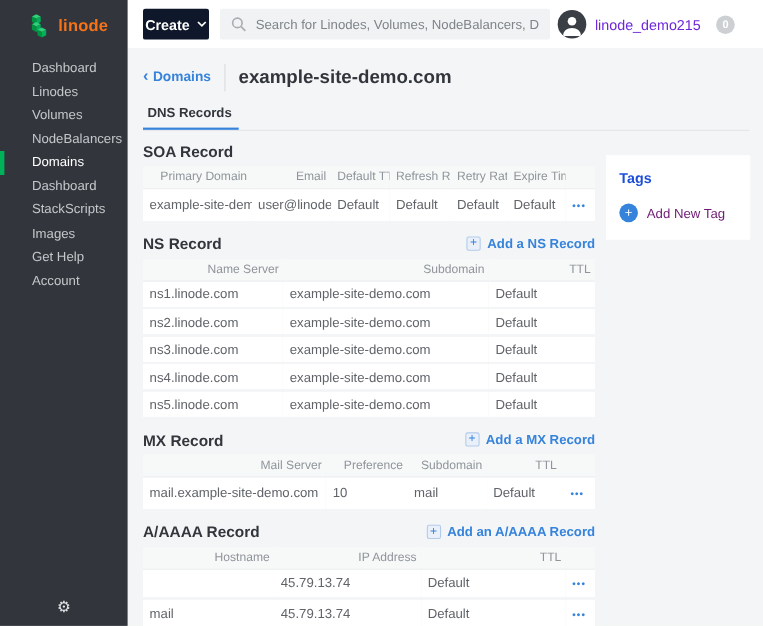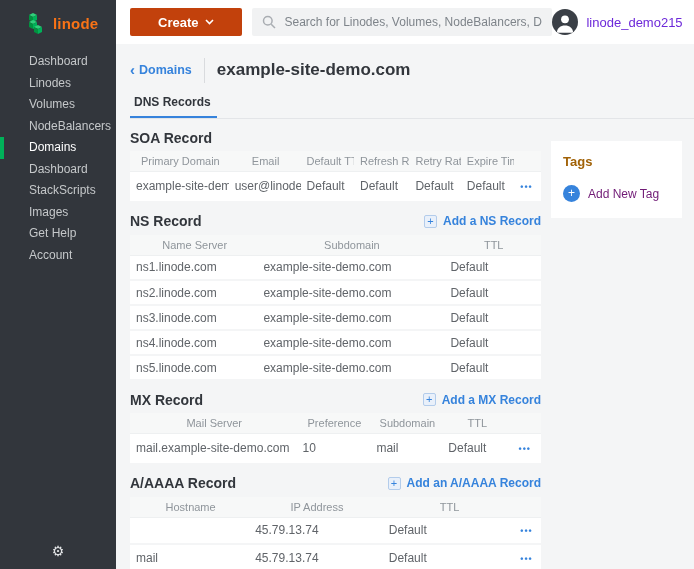--- a/index.html
+++ b/index.html
@@ -29,21 +29,21 @@
     position: absolute; bottom: 10px; left: 0; width: 116px;
     text-align: center; color: #e2e4e6; font-size: 14px; cursor: pointer;
   }
   
   .main-wrap { flex: 1; display: flex; flex-direction: column; }
   .topbar {
     height: 44px; min-height: 44px; background: #fff;
     display: flex; align-items: center; padding-left: 14px;
   }
   .create-btn {
-    height: 28px; padding: 0 28px; background: #c2410c; color: #fff;
+    height: 28px; padding: 0 2px; background: #0f172a; color: #fff;
     border: none; border-radius: 2px; font-size: 13px; font-weight: 600;
     display: flex; align-items: center; gap: 7px; cursor: pointer;
     font-family: "Liberation Sans", sans-serif;
   }
   .searchbar {
     margin-left: 10px; width: 300px; height: 28px; background: #f1f2f3;
     display: flex; align-items: center; padding: 0 10px; border-radius: 2px;
   }
   .searchbar input {
     border: none; background: transparent; outline: none; flex: 1;
@@ -84,21 +84,21 @@
   .section-head h2 { font-size: 14px; font-weight: 700; color: #32363c; }
   .add-link { display: flex; align-items: center; gap: 6px; color: #3683dc; font-size: 12px; font-weight: 600; cursor: pointer; text-decoration: none; }
   .plus-square {
     width: 13px; height: 13px; border: 1px solid #b3cceb; background: #e9f0fa;
     color: #3683dc; border-radius: 2px; font-size: 11px; line-height: 11px;
     text-align: center; font-weight: 400;
   }
   table.tbl { width: 411px; border-collapse: collapse; table-layout: fixed; }
   .tbl th {
     background: #f7f8f8; color: #8f959b; font-size: 11px; font-weight: 400;
-    text-align: center; padding: 4px 4px 4px 6px; height: 19px;
+    text-align: right; padding: 4px 4px 4px 6px; height: 19px;
     border-bottom: 1px solid #eef0f1; white-space: nowrap; overflow: hidden;
   }
   .tbl td {
     background: #fff; color: #606469; font-size: 12px;
     padding: 2px 4px 2px 6px; border-bottom: 2px solid #f4f5f6;
     white-space: nowrap; overflow: hidden;
   }
   .tbl-soa td { height: 30px; }
   .tbl-ns td { height: 25px; }
   .tbl-mx td { height: 30px; }
@@ -113,21 +113,21 @@
   .tbl-soa  th:nth-child(4){width:13.5%} .tbl-soa th:nth-child(5){width:12.5%} .tbl-soa th:nth-child(6){width:13%}
   .tbl-soa  th:nth-child(7){width:6.5%}
   .tbl-ns   th:nth-child(1){width:31%} .tbl-ns th:nth-child(2){width:45.5%} .tbl-ns th:nth-child(3){width:23.5%}
   .tbl-mx   th:nth-child(1){width:40.5%} .tbl-mx th:nth-child(2){width:18%} .tbl-mx th:nth-child(3){width:17.5%}
   .tbl-mx   th:nth-child(4){width:16.5%} .tbl-mx th:nth-child(5){width:7.5%}
   .tbl-aaaa th:nth-child(1){width:29%} .tbl-aaaa th:nth-child(2){width:32.5%} .tbl-aaaa th:nth-child(3){width:32%}
   .tbl-aaaa th:nth-child(4){width:6.5%}
   
   .right-rail { margin-left: 10px; }
   .tags-card { width: 131px; background: #fff; margin-top: 22px; padding: 13px 12px 16px; }
-  .tags-title { font-size: 13px; font-weight: 700; color: #a16207; }
+  .tags-title { font-size: 13px; font-weight: 700; color: #1d4ed8; }
   .add-tag-row { display: flex; align-items: center; gap: 8px; margin-top: 16px; cursor: pointer; }
   .plus-circle {
     width: 17px; height: 17px; min-width: 17px; border-radius: 50%; background: #3683dc;
     color: #fff; font-size: 12px; line-height: 16px; text-align: center; font-weight: 400;
   }
   .add-tag-label { font-size: 12px; color: #701a75; }
 </style>
 </head>
 <body>
 

